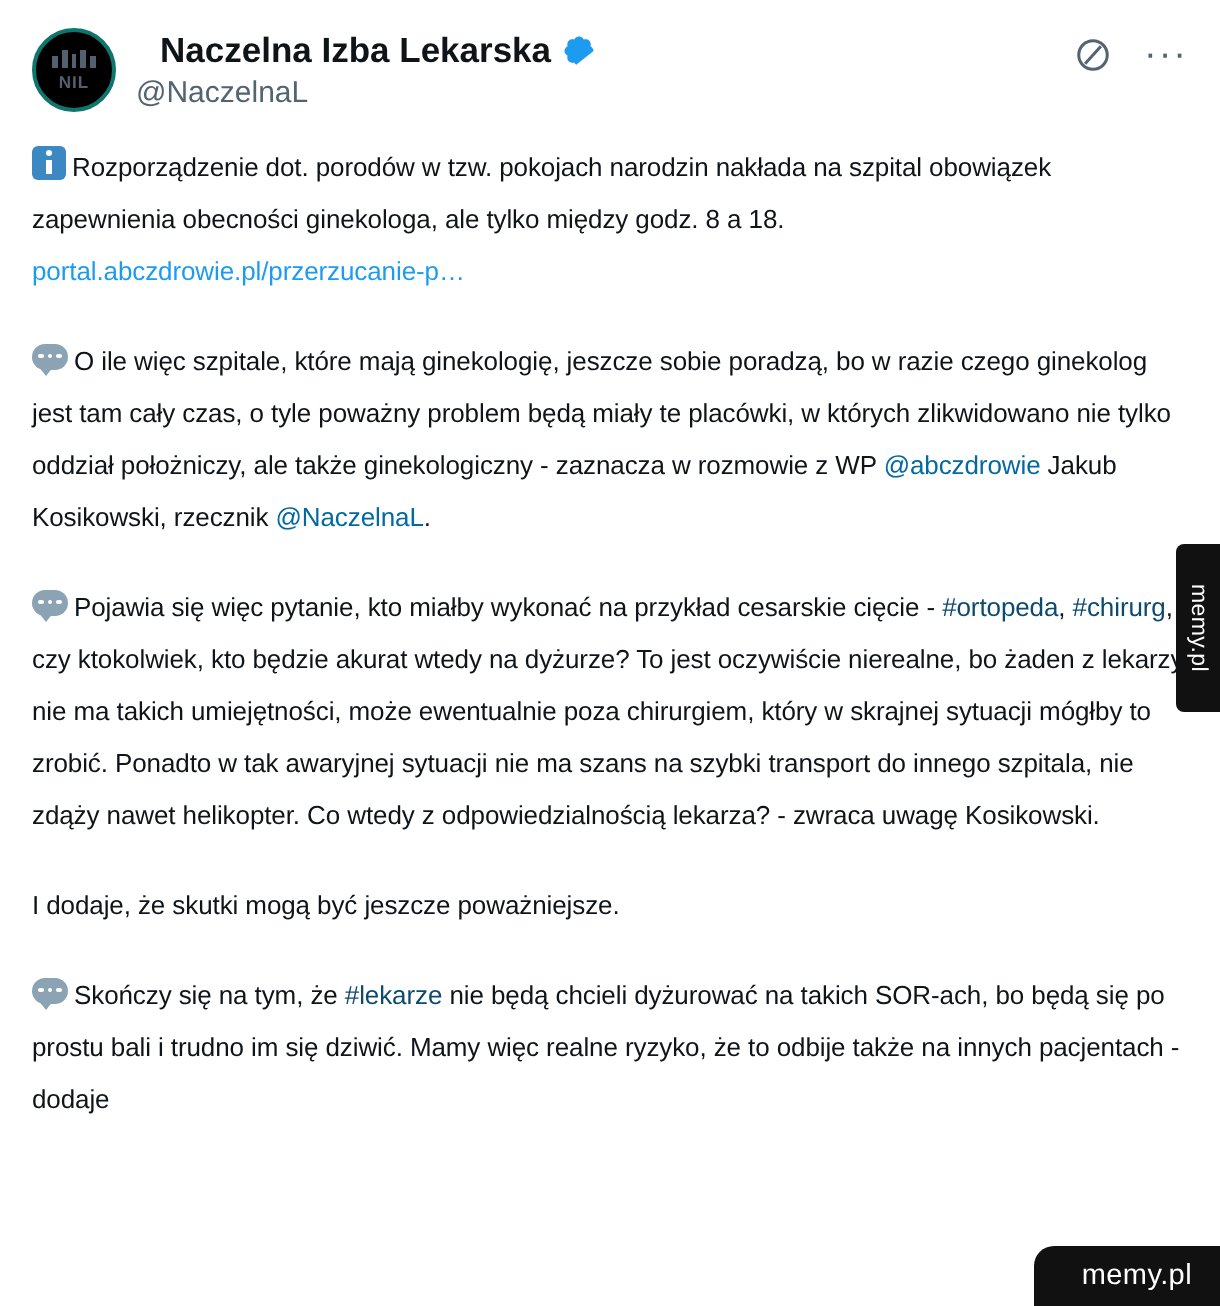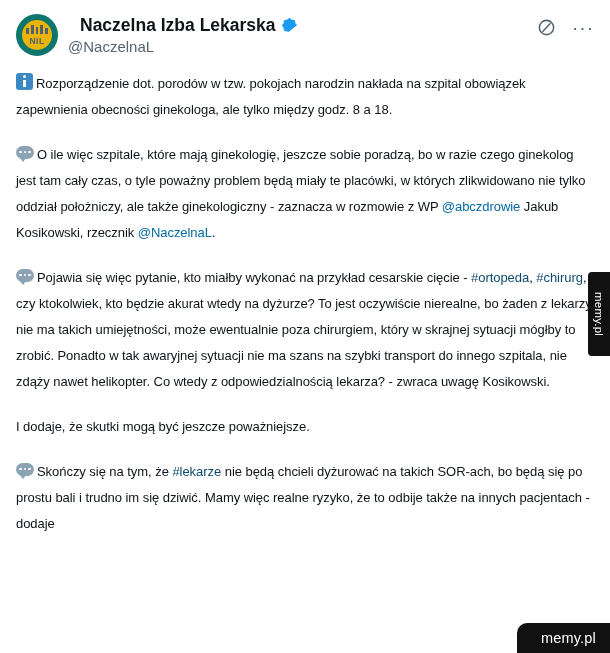--- a/index.html
+++ b/index.html
@@ -20,22 +20,22 @@
   
   .header {
     display: flex;
     align-items: flex-start;
     gap: 10px;
     padding-top: 2px;
   }
   .avatar {
     width: 42px; height: 42px;
     border-radius: 50%;
-    background: #eab308;
-    border: 6px solid #0f766e;
+    background: #000000;
+    border: 2px solid #0f766e;
     display: flex;
     align-items: center;
     justify-content: center;
     flex: 0 0 42px;
     overflow: hidden;
     text-align: right;
   }
   .avatar-inner {
     width: 36px; height: 36px;
     display: flex;
@@ -256,20 +256,21 @@
         </svg>
       </span>
       <span class="icon-btn dots">···</span>
     </div>
   </div>
 
   <div class="body">
 
     <p class="para">
       <span class="emoji info-emoji"></span><span>Rozporządzenie dot. porodów w tzw. pokojach narodzin nakłada na szpital obowiązek zapewnienia obecności ginekologa, ale tylko między godz. 8 a 18.</span><br>
+      <a class="link" href="#">portal.abczdrowie.pl/przerzucanie-p…</a>
     </p>
 
     <p class="para">
       <span class="emoji balloon-emoji"><span class="bub"></span><span class="tail"></span><span class="d d1"></span><span class="d d2"></span><span class="d d3"></span></span><span>O ile więc szpitale, które mają ginekologię, jeszcze sobie poradzą, bo w razie czego ginekolog jest tam cały czas, o tyle poważny problem będą miały te placówki, w których zlikwidowano nie tylko oddział położniczy, ale także ginekologiczny - zaznacza w rozmowie z WP </span><a class="mention" href="#">@abczdrowie</a><span> Jakub Kosikowski, rzecznik </span><a class="mention" href="#">@NaczelnaL</a><span>.</span>
     </p>
 
     <p class="para">
       <span class="emoji balloon-emoji"><span class="bub"></span><span class="tail"></span><span class="d d1"></span><span class="d d2"></span><span class="d d3"></span></span><span>Pojawia się więc pytanie, kto miałby wykonać na przykład cesarskie cięcie - </span><a class="hashtag" href="#">#ortopeda</a><span>, </span><a class="hashtag" href="#">#chirurg</a><span>, czy ktokolwiek, kto będzie akurat wtedy na dyżurze? To jest oczywiście nierealne, bo żaden z lekarzy nie ma takich umiejętności, może ewentualnie poza chirurgiem, który w skrajnej sytuacji mógłby to zrobić. Ponadto w tak awaryjnej sytuacji nie ma szans na szybki transport do innego szpitala, nie zdąży nawet helikopter. Co wtedy z odpowiedzialnością lekarza? - zwraca uwagę Kosikowski.</span>
     </p>
 

